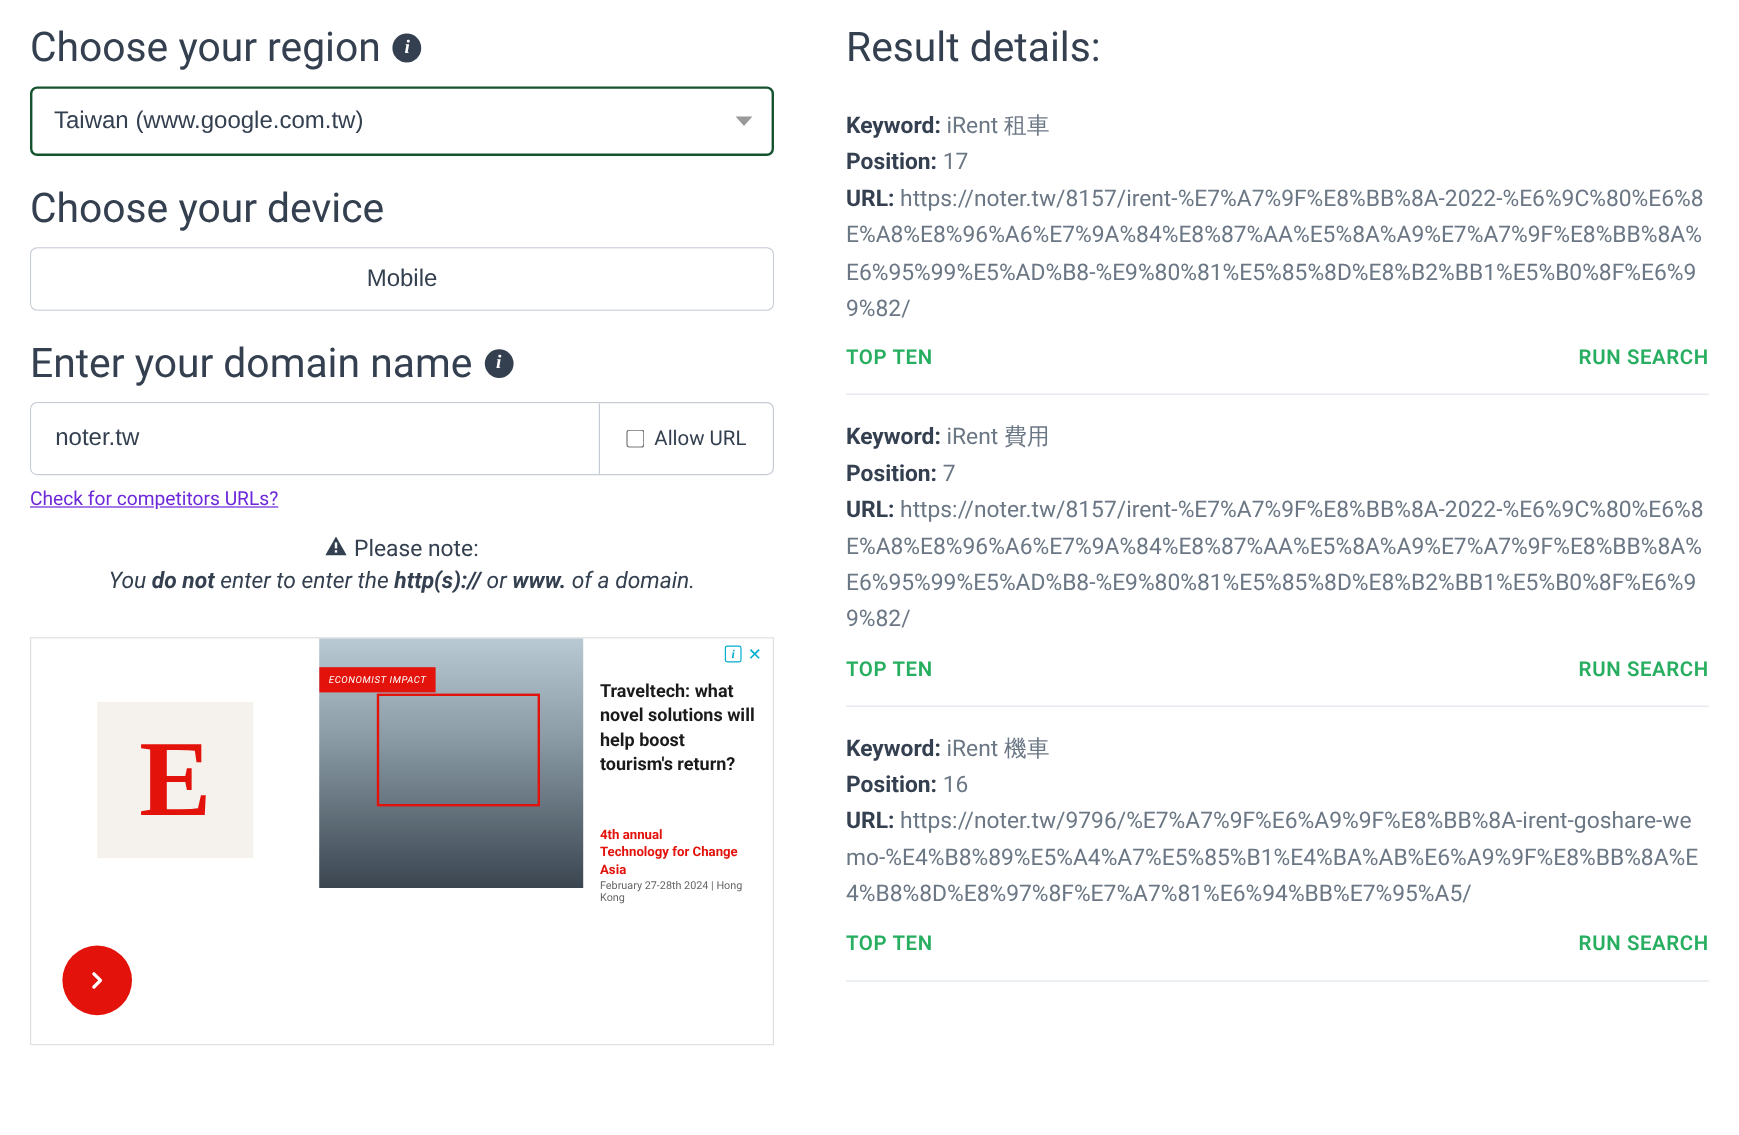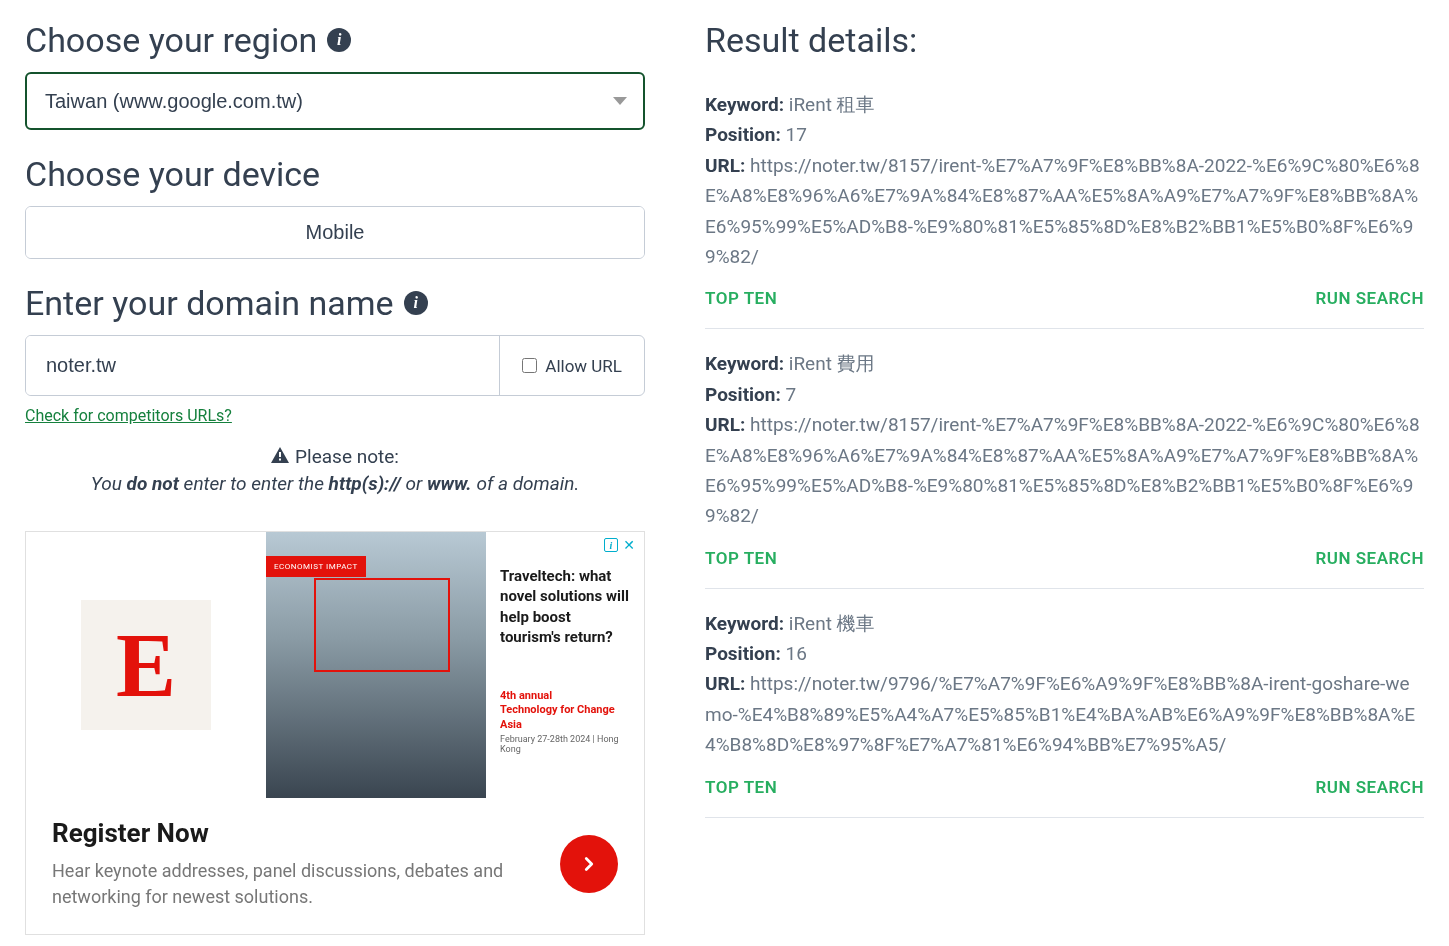--- a/index.html
+++ b/index.html
@@ -121,21 +121,21 @@
       border-left: 1px solid #c5ccd6;
       font-size: 17px;
       color: #344050;
     }
     .allow-url-box input[type="checkbox"] {
       width: 15px;
       height: 15px;
     }
     .competitors-link {
       font-size: 16px;
-      color: #15803d;
+      color: #6d28d9;
       text-decoration: underline;
       display: inline-block;
       margin-bottom: 20px;
     }
     .note-block {
       text-align: center;
       margin-bottom: 36px;
     }
     .note-title {
       font-size: 19px;
@@ -181,24 +181,25 @@
       justify-content: center;
     }
     .ad-logo span {
       font-family: Georgia, "Times New Roman", serif;
       font-size: 90px;
       color: #e3120b;
       font-weight: bold;
     }
     .ad-image {
       width: 220px;
-      height: 266px;
+      height: 208px;
       background: linear-gradient(180deg, #b8c9d4 0%, #8a9ba5 40%, #3a4550 100%);
       position: relative;
       overflow: hidden;
+      font-style: italic;
     }
     .ad-image-badge {
       position: absolute;
       top: 24px;
       left: 0;
       background: #e3120b;
       color: white;
       font-size: 8px;
       padding: 6px 8px;
       letter-spacing: 0.5px;
@@ -393,24 +394,20 @@
           </div>
           <div class="ad-headline">Traveltech: what novel solutions will help boost tourism's return?</div>
           <div class="ad-event">
             <div>4th annual</div>
             <div>Technology for Change Asia</div>
           </div>
           <div class="ad-event-sub">February 27-28th 2024 | Hong Kong</div>
         </div>
       </div>
       <div class="ad-bottom">
-        <div class="ad-bottom-text">
-          <div class="ad-register">Register Now</div>
-          <div class="ad-desc">Hear keynote addresses, panel discussions, debates and networking for newest solutions.</div>
-        </div>
         <div class="ad-arrow-btn">
           <svg width="22" height="22" viewBox="0 0 24 24" fill="none" stroke="white" stroke-width="3" stroke-linecap="round" stroke-linejoin="round">
               <polyline points="9 18 15 12 9 6"></polyline>
             </svg>
         </div>
       </div>
     </div>
   </div>
 
   <div class="right-col">

